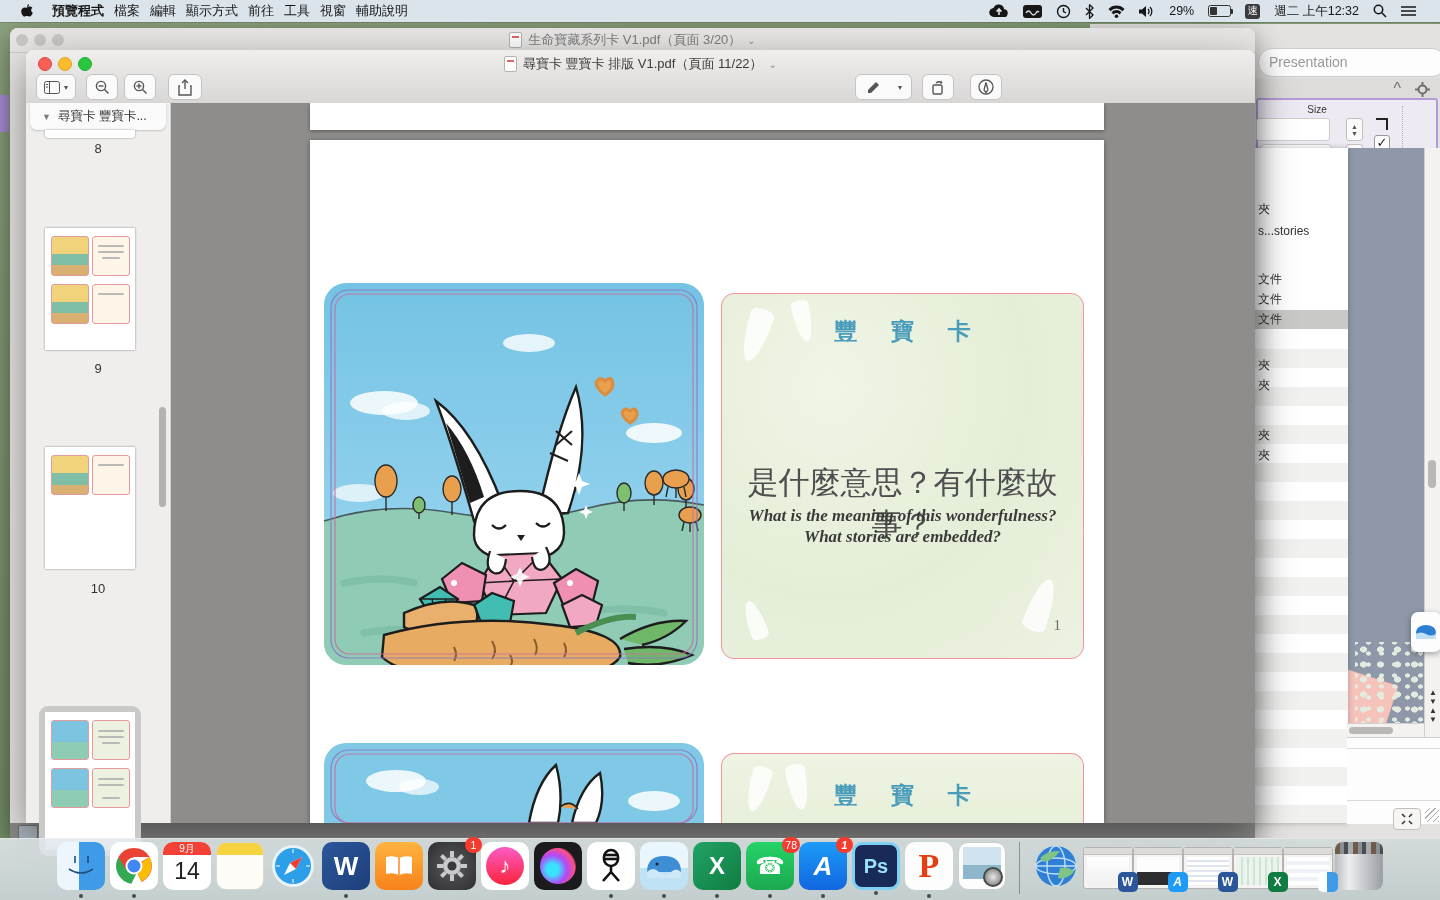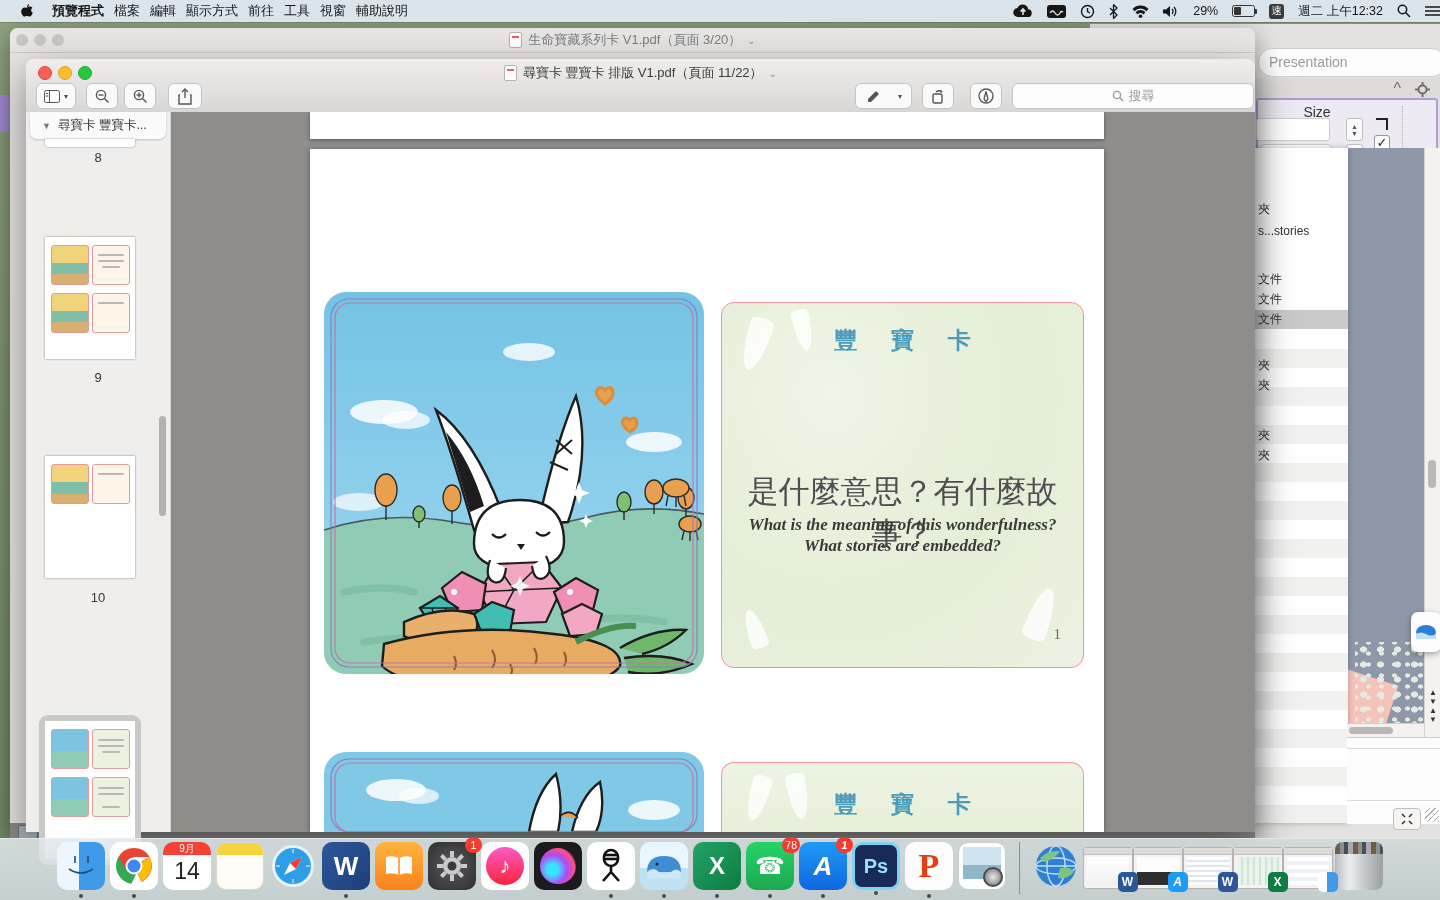--- a/index.html
+++ b/index.html
@@ -6,37 +6,37 @@
   body{font-family:"Liberation Sans","DejaVu Sans",sans-serif;-webkit-font-smoothing:antialiased;}
   .screen{position:relative;width:1440px;height:900px;overflow:hidden;
     background:linear-gradient(160deg,#8ea37f 0%,#7d9670 40%,#5f7d52 100%);}
   
   .menubar{position:absolute;left:0;top:0;width:1440px;height:22px;background:#dbe4eb;
     display:flex;align-items:center;font-size:13px;color:#161616;z-index:40;
     box-shadow:0 1px 0 rgba(0,0,0,.15);}
   .menubar .apple{margin:0 18px 0 20px;}
   .menubar .m{margin:0 5px;white-space:nowrap;}
   .menubar .m.first{font-weight:bold;margin-left:0;}
-  .mb-right{margin-left:auto;display:flex;align-items:center;gap:14px;padding-right:0;}
+  .mb-right{margin-left:auto;display:flex;align-items:center;gap:14px;padding-right:24px;}
   .mb-right .txt{font-size:12.5px;}
   .battery{display:inline-block;width:21px;height:10px;border:1px solid #333;border-radius:2.5px;position:relative;}
   .battery i{position:absolute;left:1px;top:1px;bottom:1px;width:30%;background:#333;border-radius:1px;}
   .battery u{position:absolute;right:-3px;top:2.5px;width:2px;height:5px;background:#333;border-radius:0 1px 1px 0;}
   .ime{width:15px;height:15px;background:#3a3a3c;color:#fff;border-radius:3px;font-size:10.5px;
     display:flex;align-items:center;justify-content:center;}
   svg{display:block;}
   
   .kn{position:absolute;left:1090px;top:24px;width:350px;height:814px;background:#e4e2e0;z-index:5;}
   .kn-field{position:absolute;left:168px;top:24px;width:176px;height:27px;background:#fdfdfd;
     border:1px solid #cfcdcb;border-radius:14px;color:#9a9a9a;font-size:14px;line-height:26px;padding-left:10px;overflow:hidden;}
   .kn-insp{position:absolute;left:160px;top:54px;right:0;height:22px;background:#dedcda;
     display:flex;justify-content:flex-end;align-items:center;gap:14px;color:#6f6f6f;padding-right:10px;border-left:1px solid #c6c4c2;}
   .size-panel{position:absolute;left:166px;top:74px;width:178px;height:74px;background:#edeaf3;
     border:2px solid #b49bd8;border-radius:3px;}
-  .size-panel .lbl{position:absolute;left:0;right:60px;top:4px;text-align:center;font-size:14px;color:#333;}
+  .size-panel .lbl{position:absolute;left:0;right:60px;top:4px;text-align:center;font-size:10px;color:#333;}
   .size-panel .fld{position:absolute;background:#fff;border:1px solid #cfcdcb;border-radius:3px;}
   .step{position:absolute;width:15px;height:21px;background:#fbfafa;border:1px solid #c2c0be;border-radius:3px;
     display:flex;flex-direction:column;align-items:center;justify-content:center;font-size:7px;color:#555;line-height:7px;}
   .brk{position:absolute;left:110px;top:22px;width:26px;height:42px;}
   .brk b{position:absolute;width:10px;height:10px;border:2.5px solid #222;}
   .chk{position:absolute;left:6px;top:13px;width:14px;height:14px;background:#fff;border:1px solid #999;border-radius:3px;
     font-size:13px;line-height:13px;text-align:center;color:#222;}
   .dots-sep{position:absolute;left:144px;top:6px;bottom:6px;width:0;border-left:1.5px dotted #b9a8d4;}
   .kn-unit{position:absolute;left:76px;top:58px;font-size:11px;color:#333;}
   
@@ -75,21 +75,21 @@
   .bgwin .tl{position:absolute;top:6px;width:12px;height:12px;border-radius:50%;background:#c9c7c6;}
   .bgwin-bottom{position:absolute;left:10px;top:823px;width:1245px;height:15px;background:#8a8a89;z-index:14;}
   .bgwin-bottom .sq{position:absolute;top:2px;width:18px;height:12px;background:#aab4bd;border:1px solid #707070;border-radius:2px;}
   .bgwin-bottom .oo{position:absolute;left:40px;top:5px;width:22px;height:6px;
     background:repeating-linear-gradient(90deg,#b5b5b4 0 6px,#8a8a89 6px 11px);}
   .pdficon{display:inline-block;width:11px;height:14px;background:#fff;border:1px solid #b5b3b1;border-radius:2px;margin-right:6px;position:relative;}
   .pdficon i{position:absolute;left:2px;top:3px;right:2px;height:2px;background:#d66;}
   .chev{color:#8e8c8a;font-size:10px;margin-left:6px;}
   
   .win{position:absolute;left:26px;top:50px;width:1229px;height:773px;z-index:15;border-radius:8px 8px 0 0;
-    box-shadow:0 14px 40px rgba(0,0,0,.45);background:#efeeed;margin-top:9px;}
+    box-shadow:0 14px 40px rgba(0,0,0,.45);background:#efeeed;}
   .titlebar{position:absolute;left:0;top:0;right:0;height:53px;border-radius:8px 8px 0 0;
     background:linear-gradient(#efeeec,#d9d7d5);border-bottom:1px solid #a8a6a4;}
   .tl{position:absolute;top:7px;width:12px;height:12px;border-radius:50%;}
   .tl.r{background:#f95f57;border:0.5px solid #e0443c;}
   .tl.y{background:#fbbd2e;border:0.5px solid #e0a321;}
   .tl.g{background:#29c73f;border:0.5px solid #1ead32;}
   .title{position:absolute;left:0;right:0;top:5px;text-align:center;font-size:13px;color:#3c3c3c;
     display:flex;align-items:center;justify-content:center;}
   .tbtn{position:absolute;top:24px;height:24px;background:#fbfafa;border:1px solid #c6c4c2;border-radius:6px;
     display:flex;align-items:center;justify-content:center;color:#525252;}
@@ -353,27 +353,20 @@
             <path d="M5 3 Q8 0.5 11 3"></path>
             <path d="M10 0.5 L11.5 3 L9 3.8" fill="#555" stroke="none"></path>
           </svg>
       </div>
       <div class="tbtn" style="left:944px;width:30px;">
         <svg width="16" height="16" viewBox="0 0 16 16" fill="none" stroke="#555" stroke-width="1.3">
             <circle cx="8" cy="8" r="7"></circle>
             <path d="M8 3.5 L10 11 M8 3.5 L6 11 M6 11 L8 13.5 L10 11"></path>
           </svg>
       </div>
-      <div class="searchfield">
-        <svg width="12" height="12" viewBox="0 0 12 12" fill="none" stroke="#9b9b9b" stroke-width="1.4">
-            <circle cx="5" cy="5" r="3.6"></circle>
-            <line x1="7.8" y1="7.8" x2="11" y2="11"></line>
-          </svg>
-        <span>搜尋</span>
-      </div>
     </div>
 
     <div class="sbar">
       <div class="sec">
         <span class="tri">▼</span>
         <span>尋寶卡 豐寶卡...</span>
       </div>
       <div class="thumb" style="top:27px;height:8px;border-radius:0 0 3px 3px;"></div>
       <div class="pnum" style="top:38px;">8</div>
 

